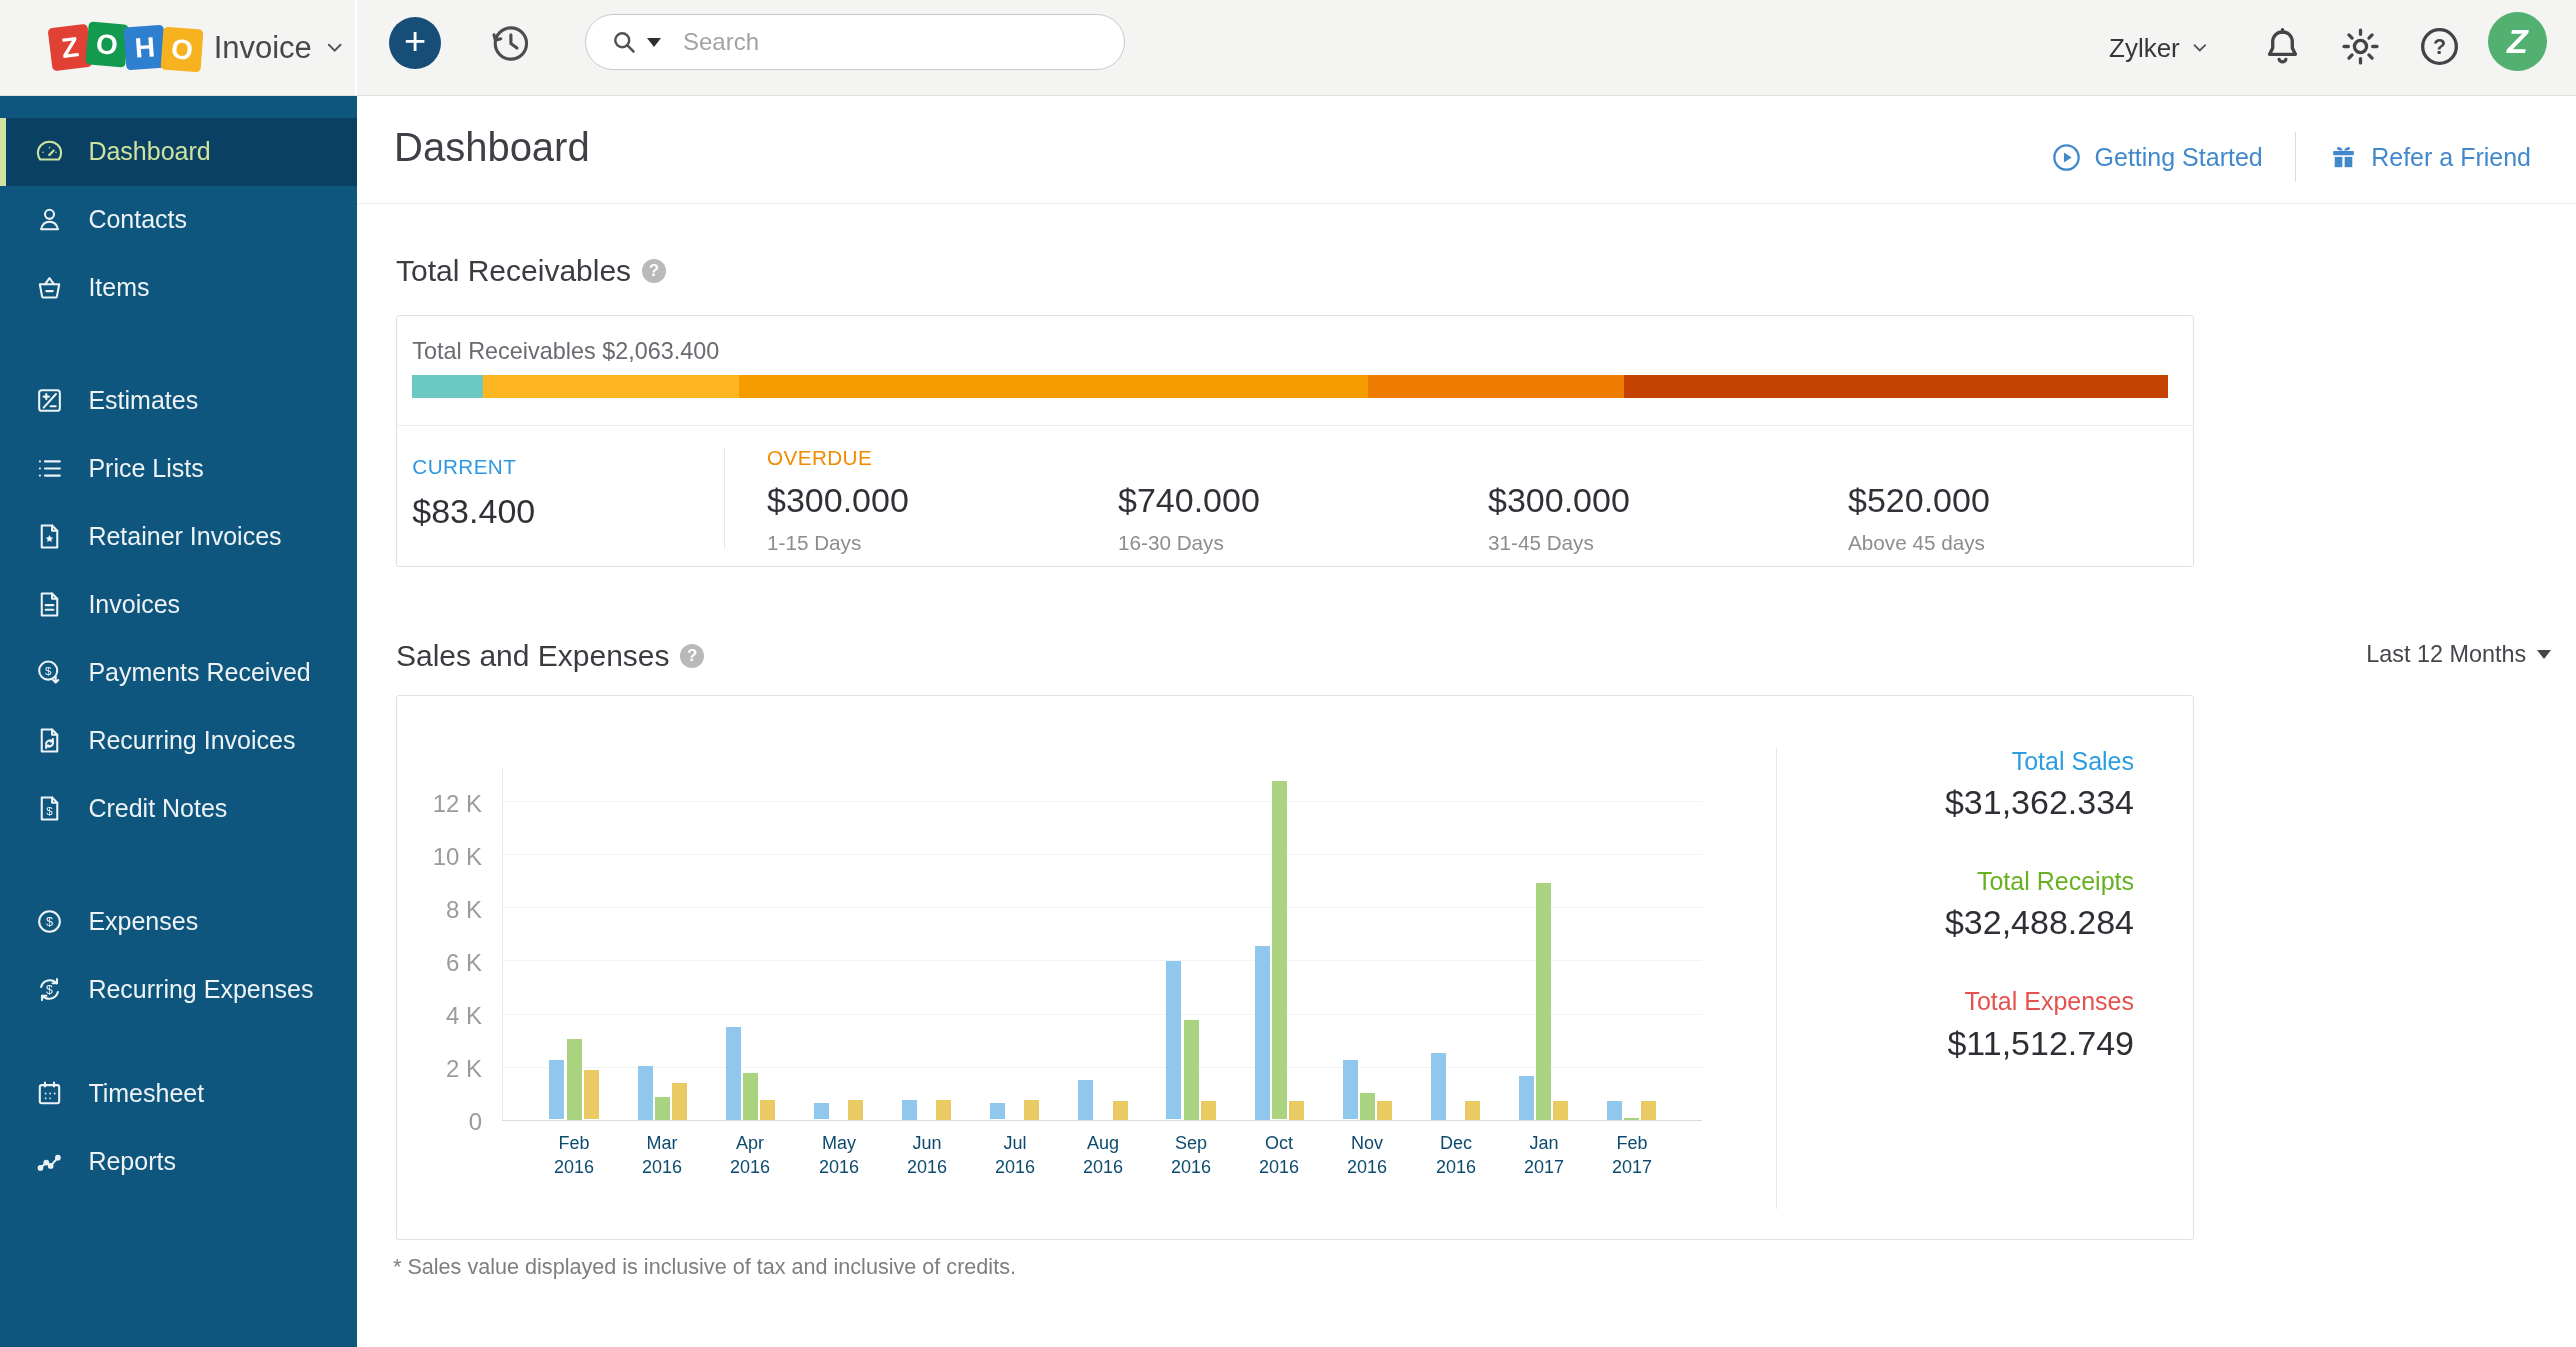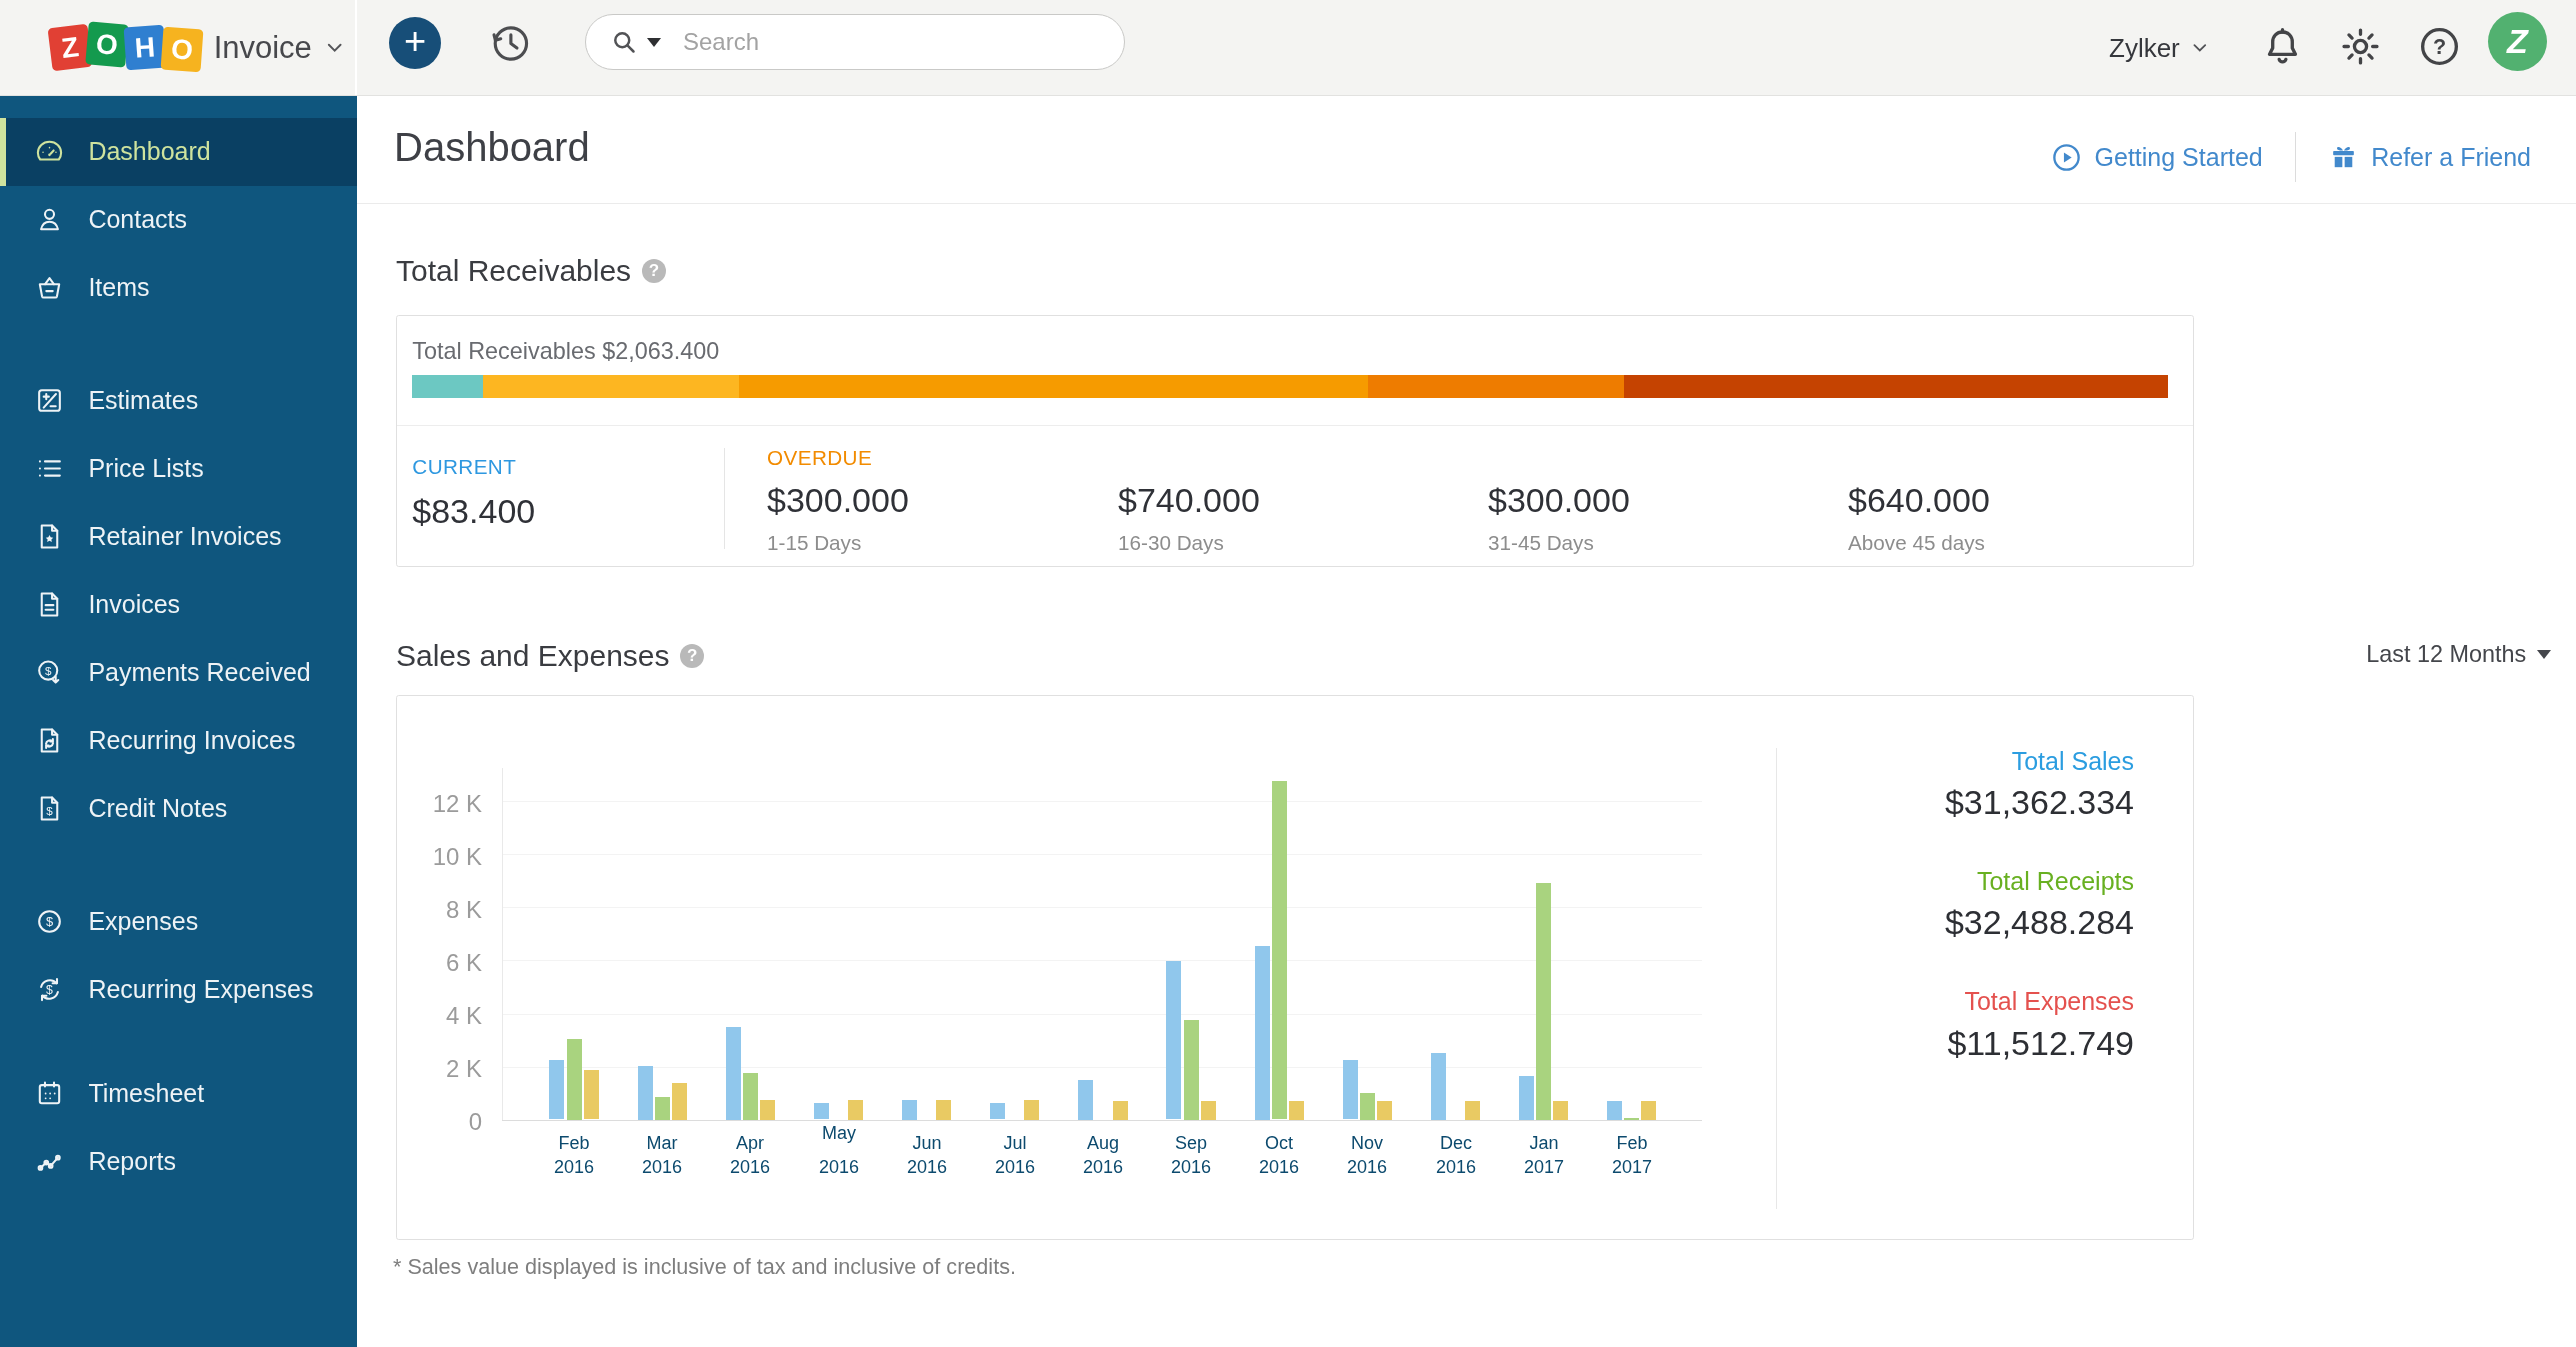--- a/index.html
+++ b/index.html
@@ -373,21 +373,21 @@
       </div>
       <div class="stat-col" style="left:721px; top:165px;">
         <div class="stat-value">$740.000</div>
         <div class="stat-sub" style="margin-top:10.8px;">16-30 Days</div>
       </div>
       <div class="stat-col" style="left:1091px; top:165px;">
         <div class="stat-value">$300.000</div>
         <div class="stat-sub" style="margin-top:10.8px;">31-45 Days</div>
       </div>
       <div class="stat-col" style="left:1451px; top:165px;">
-        <div class="stat-value">$640.000</div>
+        <div class="stat-value">$520.000</div>
         <div class="stat-sub" style="margin-top:10.8px;">Above 45 days</div>
       </div>
     </div>
 
     <div class="sec-title" style="left:39px; top:543px;">
       <span>Sales and Expenses</span>
       <span class="help-dot">?</span>
     </div>
     <div class="range">
       <span>Last 12 Months</span>
@@ -420,21 +420,21 @@
           <div class="cbar" style="left: 275px; top: 387px; width: 15.3px; height: 37px; background: rgb(233, 202, 99);"></div>
           <div class="xlab" style="left: 221px; top: 437px;">Mar</div>
           <div class="xlab" style="left: 221px; top: 461px;">2016</div>
           <div class="cbar" style="left: 329px; top: 331px; width: 15.3px; height: 93px; background: rgb(144, 199, 236);"></div>
           <div class="cbar" style="left: 346px; top: 377px; width: 15.3px; height: 47px; background: rgb(169, 211, 127);"></div>
           <div class="cbar" style="left: 363px; top: 404px; width: 15.3px; height: 20px; background: rgb(233, 202, 99);"></div>
           <div class="xlab" style="left: 309px; top: 437px;">Apr</div>
           <div class="xlab" style="left: 309px; top: 461px;">2016</div>
           <div class="cbar" style="left: 417px; top: 407px; width: 15.3px; height: 16px; background: rgb(144, 199, 236);"></div>
           <div class="cbar" style="left: 451px; top: 404px; width: 15.3px; height: 20px; background: rgb(233, 202, 99);"></div>
-          <div class="xlab" style="left: 398px; top: 427px;">May</div>
+          <div class="xlab" style="left: 398px; top: 437px;">May</div>
           <div class="xlab" style="left: 398px; top: 461px;">2016</div>
           <div class="cbar" style="left: 505px; top: 404px; width: 15.3px; height: 20px; background: rgb(144, 199, 236);"></div>
           <div class="cbar" style="left: 539px; top: 404px; width: 15.3px; height: 20px; background: rgb(233, 202, 99);"></div>
           <div class="xlab" style="left: 486px; top: 437px;">Jun</div>
           <div class="xlab" style="left: 486px; top: 461px;">2016</div>
           <div class="cbar" style="left: 593px; top: 407px; width: 15.3px; height: 16px; background: rgb(144, 199, 236);"></div>
           <div class="cbar" style="left: 627px; top: 404px; width: 15.3px; height: 20px; background: rgb(233, 202, 99);"></div>
           <div class="xlab" style="left: 574px; top: 437px;">Jul</div>
           <div class="xlab" style="left: 574px; top: 461px;">2016</div>
           <div class="cbar" style="left: 681px; top: 384px; width: 15.3px; height: 40px; background: rgb(144, 199, 236);"></div>

